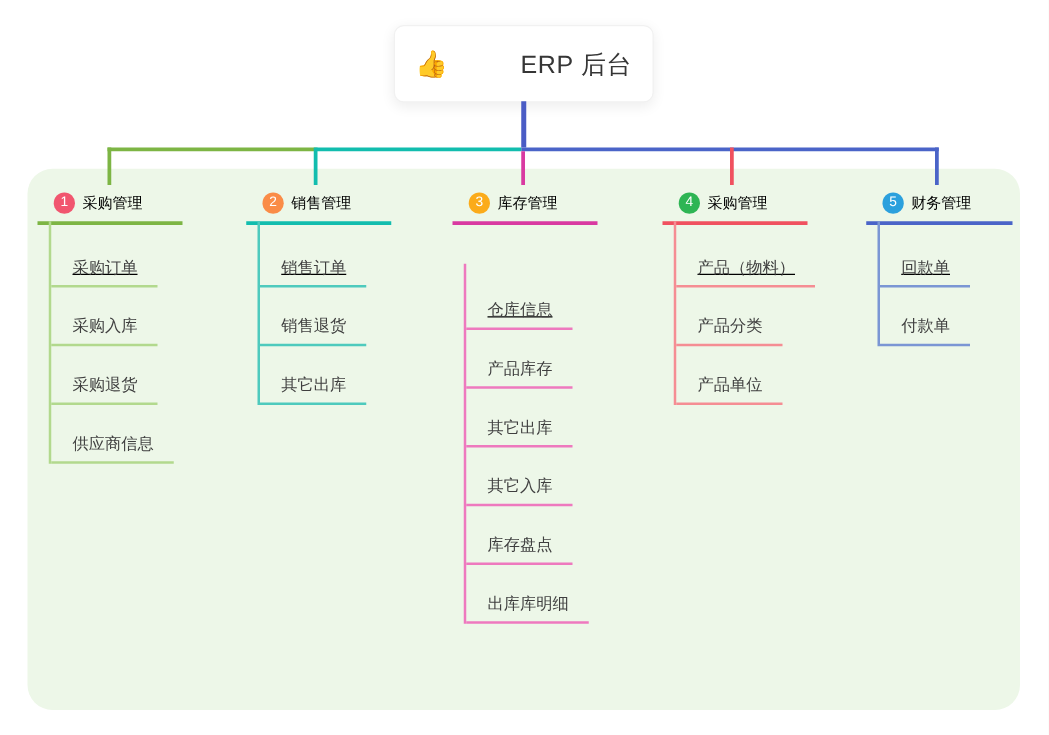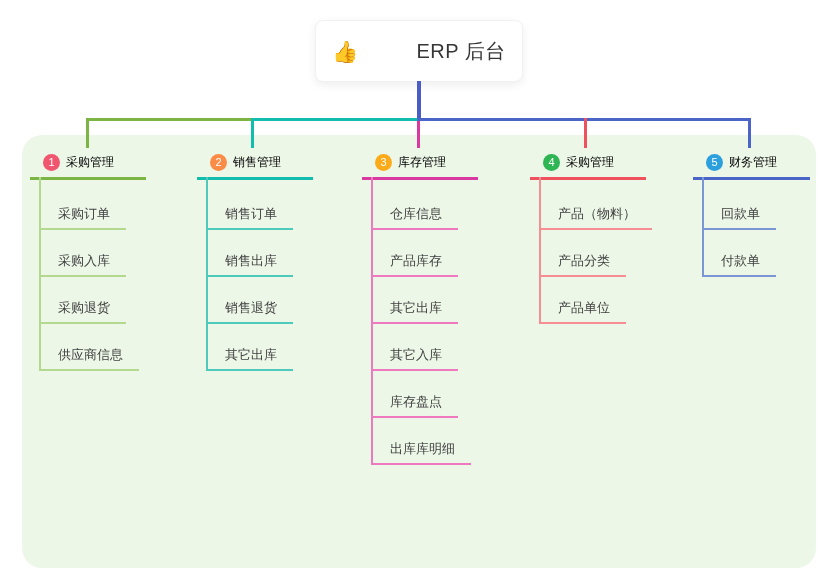--- a/index.html
+++ b/index.html
@@ -44,21 +44,21 @@
   .children{
     position:absolute;top:177px;width:max-content;
     border-left:2px solid var(--child-line);
   }
   .child{
     height:47px;box-sizing:border-box;width:max-content;
     display:flex;align-items:flex-end;
     border-bottom:2px solid var(--child-line);
     padding:0 16px 5px 17px;
   }
-  .child:first-child{height:52.6px;}
+  .child:first-child{height:52.6px;text-decoration:underline;}
   .child-label{font-size:13px;color:#3f3f3f;white-space:nowrap;}
   
   .bg-line{background:var(--line);}
 </style>
 </head>
 <body style="background: rgb(255, 255, 255);">
 
 <div class="panel" style="background: rgb(237, 247, 232);"></div>
 
 <div class="root-node">
@@ -97,35 +97,32 @@
 
 <div class="branch-header" style="left: 197px; --line: #12bdae; --child-line: #4ecabd; --badge: #fa8c47;">
   <span class="badge">2</span>
   <span class="branch-title">销售管理</span>
 </div>
 <div class="children" style="left: 206px; text-align: center; --line: #12bdae; --child-line: #4ecabd; --badge: #fa8c47;">
   <div class="child">
       <span class="child-label">销售订单</span>
     </div>
   <div class="child">
-      <span class="child-label">销售出库</span>
-    </div>
-  <div class="child">
       <span class="child-label">销售退货</span>
     </div>
   <div class="child">
       <span class="child-label">其它出库</span>
     </div>
 </div>
 
 <div class="branch-header" style="left: 362px; --line: #d93aa1; --child-line: #ee79be; --badge: #fbab1a;">
   <span class="badge">3</span>
   <span class="branch-title">库存管理</span>
 </div>
-<div class="children" style="left: 371px; --line: #d93aa1; --child-line: #ee79be; --badge: #fbab1a;">
+<div class="children" style="left: 371px; margin-top: 34px; --line: #d93aa1; --child-line: #ee79be; --badge: #fbab1a;">
   <div class="child">
       <span class="child-label">仓库信息</span>
     </div>
   <div class="child">
       <span class="child-label">产品库存</span>
     </div>
   <div class="child">
       <span class="child-label">其它出库</span>
     </div>
   <div class="child">

